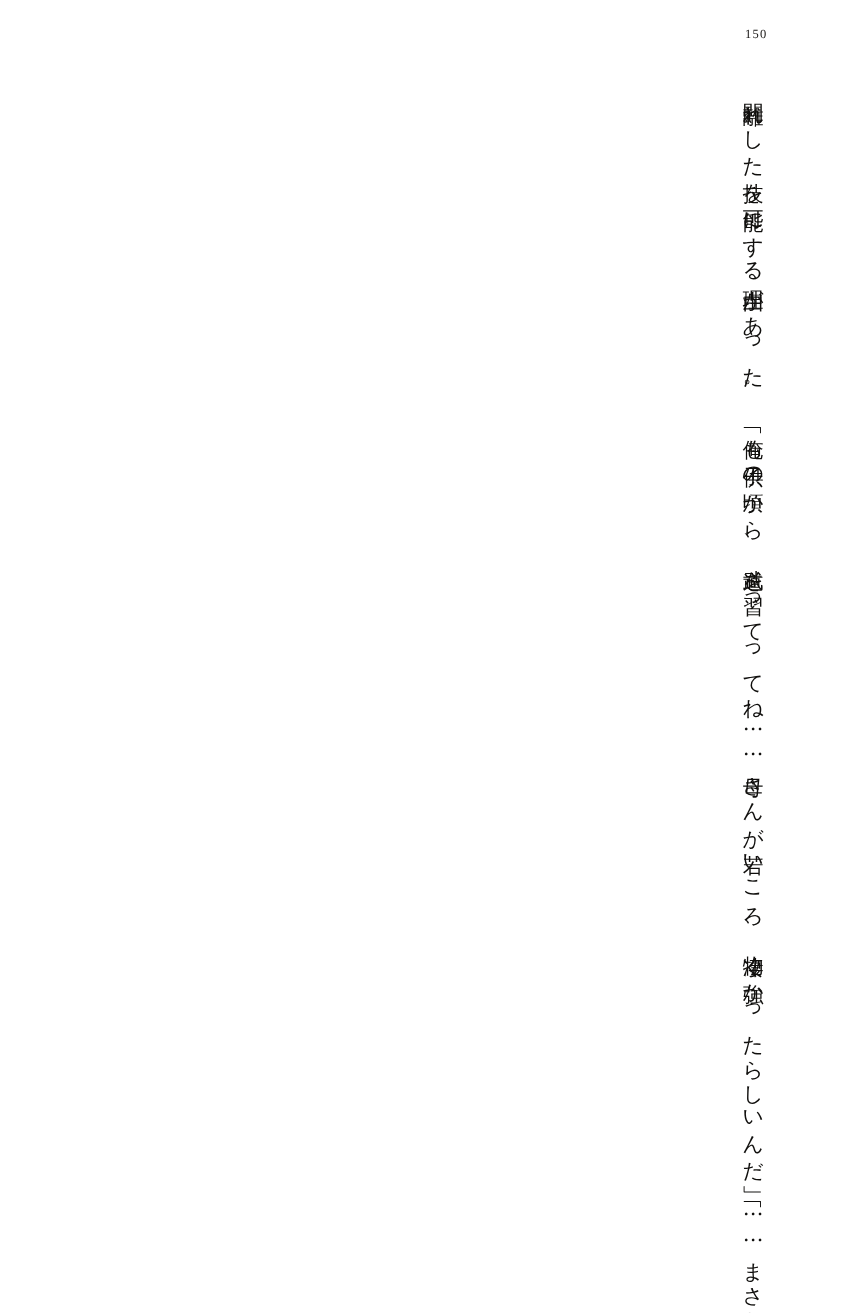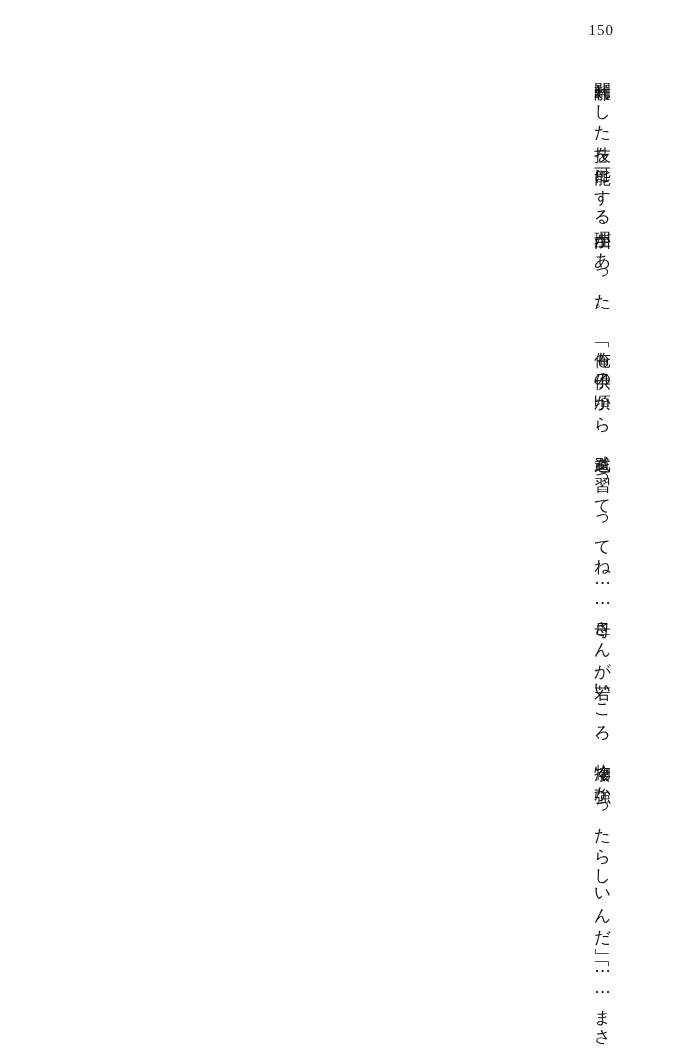--- a/index.html
+++ b/index.html
@@ -13,21 +13,21 @@
     height: 1050px;
     background: #ffffff;
     overflow: hidden;
     font-family: "DejaVu Serif", "Liberation Serif", serif;
     color: #100f0d;
   }
   .page-number {
     position: absolute;
     top: 22px;
     right: 62px;
-    font-size: 15px;
+    font-size: 10px;
     letter-spacing: 1px;
     font-family: "Liberation Serif", serif;
     color: #171513;
   }
   .body-text {
     position: absolute;
     top: 70px;
     right: 58px;
     left: 52px;
     bottom: 40px;

